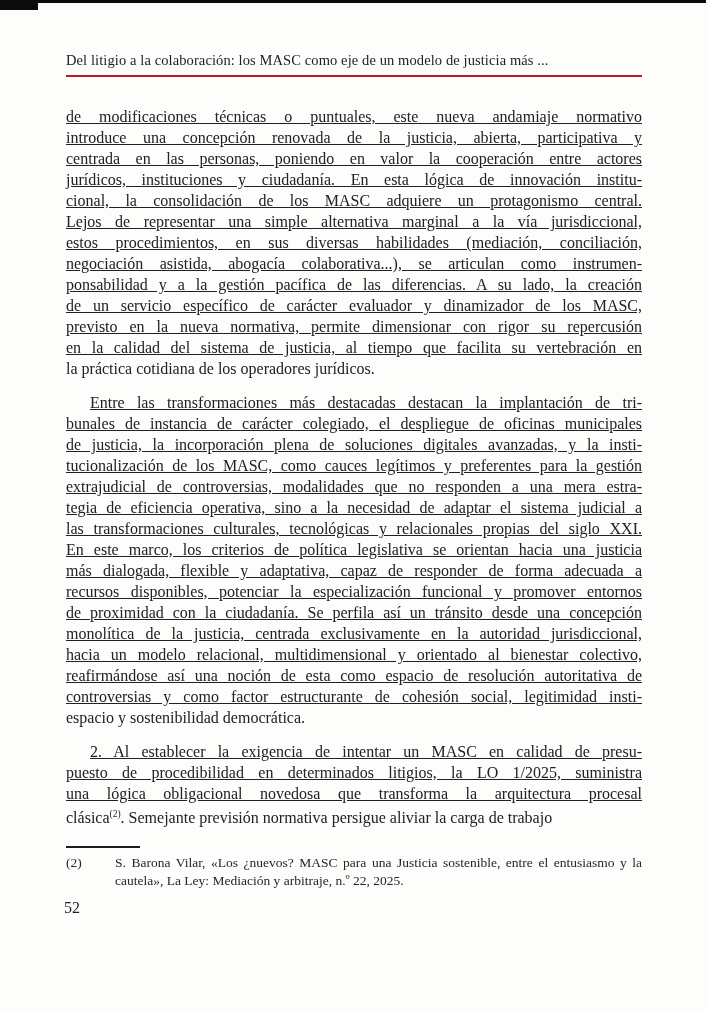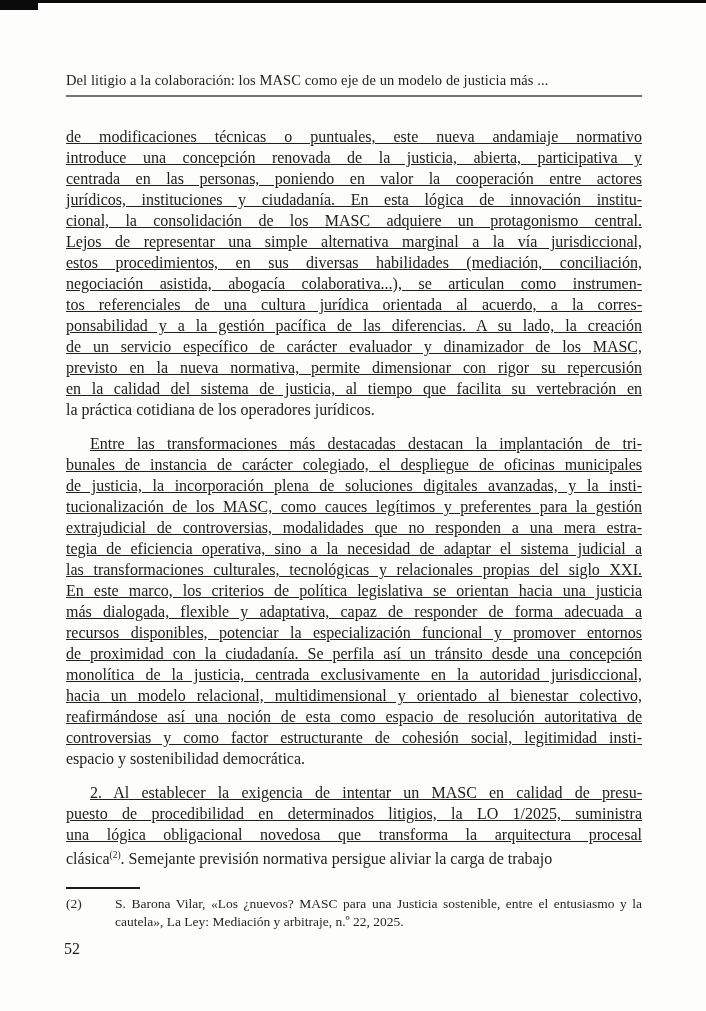--- a/index.html
+++ b/index.html
@@ -24,22 +24,21 @@
     position: absolute;
     left: 66px; top: 50px;
     width: 576px;
   }
   .running-header {
     font-size: 14.5px;
     line-height: 20px;
     letter-spacing: 0.1px;
     color: #1e1e1e;
     padding-bottom: 5px;
-    border-bottom: 2px solid #737373;
-    margin-top: 20px;
+    border-bottom: 2px solid #b91c1c;
   }
   .body-text {
     margin-top: 29px;
     font-size: 16px;
     line-height: 21px;
     color: #212121;
   }
   .para { margin: 0; }
   .para + .para { margin-top: 13px; }
   .bodyline.jl { text-align: justify; text-align-last: justify; text-decoration: underline; }
@@ -88,21 +87,20 @@
 
       <div class="para">
           <div class="bodyline jl">de modificaciones técnicas o puntuales, este nueva andamiaje normativo</div>
           <div class="bodyline jl">introduce una concepción renovada de la justicia, abierta, participativa y</div>
           <div class="bodyline jl">centrada en las personas, poniendo en valor la cooperación entre actores</div>
           <div class="bodyline jl">jurídicos, instituciones y ciudadanía. En esta lógica de innovación institu-</div>
           <div class="bodyline jl">cional, la consolidación de los MASC adquiere un protagonismo central.</div>
           <div class="bodyline jl">Lejos de representar una simple alternativa marginal a la vía jurisdiccional,</div>
           <div class="bodyline jl">estos procedimientos, en sus diversas habilidades (mediación, conciliación,</div>
           <div class="bodyline jl">negociación asistida, abogacía colaborativa...), se articulan como instrumen-</div>
-          <div class="bodyline jl">tos referenciales de una cultura jurídica orientada al acuerdo, a la corres-</div>
           <div class="bodyline jl">ponsabilidad y a la gestión pacífica de las diferencias. A su lado, la creación</div>
           <div class="bodyline jl">de un servicio específico de carácter evaluador y dinamizador de los MASC,</div>
           <div class="bodyline jl">previsto en la nueva normativa, permite dimensionar con rigor su repercusión</div>
           <div class="bodyline jl">en la calidad del sistema de justicia, al tiempo que facilita su vertebración en</div>
           <div class="bodyline ll">la práctica cotidiana de los operadores jurídicos.</div>
         </div>
 
       <div class="para indent">
           <div class="bodyline jl">Entre las transformaciones más destacadas destacan la implantación de tri-</div>
           <div class="bodyline jl">bunales de instancia de carácter colegiado, el despliegue de oficinas municipales</div>

